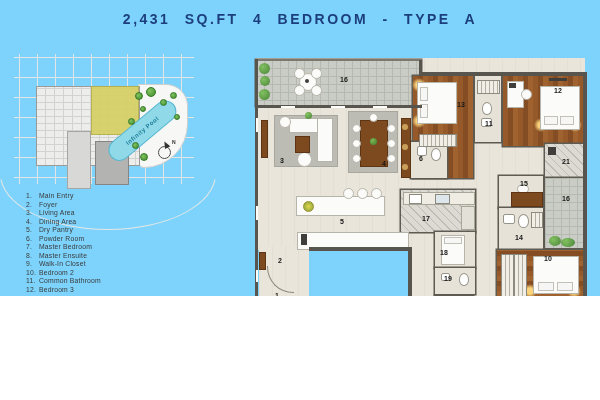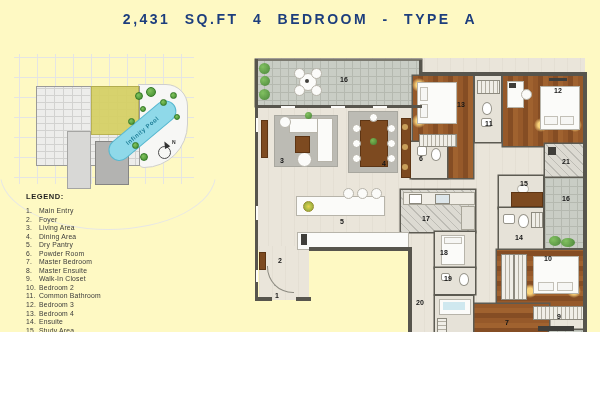--- a/index.html
+++ b/index.html
@@ -1,16 +1,16 @@
 <!DOCTYPE html>
 <html><head>
 <meta charset="utf-8">
 <style>
   html,body{margin:0;padding:0;background:#fff;}
-  .page{position:relative;width:600px;height:332px;background:#fef9c3;overflow:hidden;
+  .page{position:relative;width:600px;height:296px;background:#7dd3fc;overflow:hidden;
         font-family:"Liberation Sans",sans-serif;}
   
   .title{position:absolute;top:11px;left:0;width:100%;text-align:center;
          font-size:14px;font-weight:bold;letter-spacing:2.5px;word-spacing:8px;color:#1d3e7d;}
   
   .keyplan{position:absolute;left:14px;top:54px;width:180px;height:130px;}
   .kp-grid{position:absolute;left:0;top:0;right:0;bottom:0;
            background-image:linear-gradient(#e5e5e3 1px,transparent 1px),
                             linear-gradient(90deg,#e5e5e3 1px,transparent 1px);
            background-size:18px 20px;background-position:5px 3px;}
@@ -105,21 +105,20 @@
     <div class="kp-tree" style="left:118px;top:88px;width:5px;height:5px"></div>
     <div class="kp-tree" style="left:126px;top:99px;width:6px;height:6px"></div>
     <div class="kp-tree" style="left:160px;top:60px;width:4px;height:4px"></div>
     <div class="kp-compass">
       <div class="kp-needle"></div>
       <div class="kp-n">N</div>
     </div>
   </div>
 
   <div class="legend">
-    <div class="legend-title">LEGEND:</div>
     <div id="legend-list">
         <div class="legend-item"><span class="li-num">1.</span><span>Main Entry</span></div>
         <div class="legend-item"><span class="li-num">2.</span><span>Foyer</span></div>
         <div class="legend-item"><span class="li-num">3.</span><span>Living Area</span></div>
         <div class="legend-item"><span class="li-num">4.</span><span>Dining Area</span></div>
         <div class="legend-item"><span class="li-num">5.</span><span>Dry Pantry</span></div>
         <div class="legend-item"><span class="li-num">6.</span><span>Powder Room</span></div>
         <div class="legend-item"><span class="li-num">7.</span><span>Master Bedroom</span></div>
         <div class="legend-item"><span class="li-num">8.</span><span>Master Ensuite</span></div>
         <div class="legend-item"><span class="li-num">9.</span><span>Walk-In Closet</span></div>

